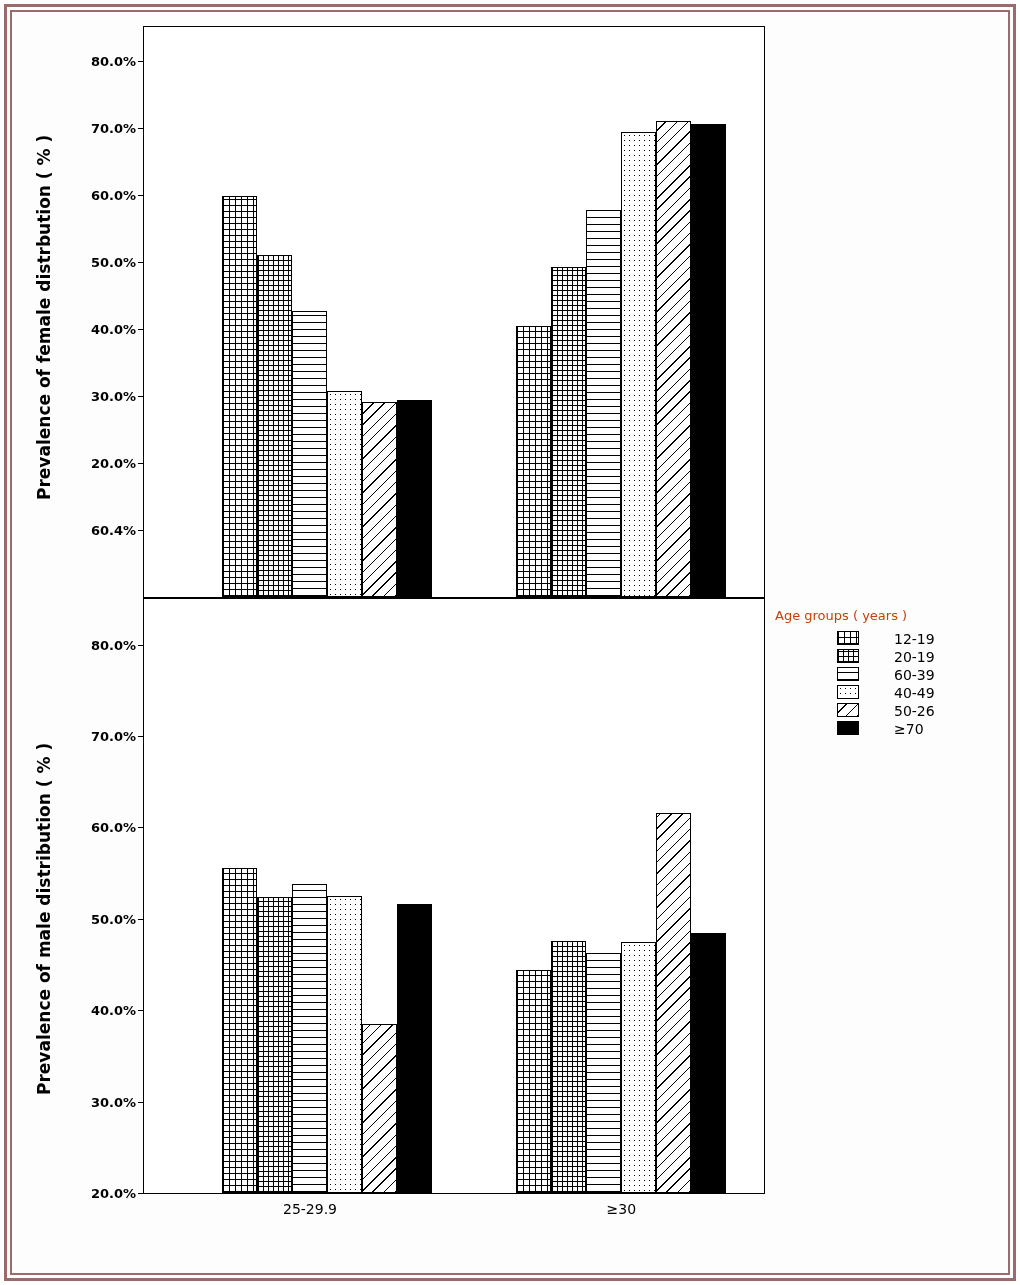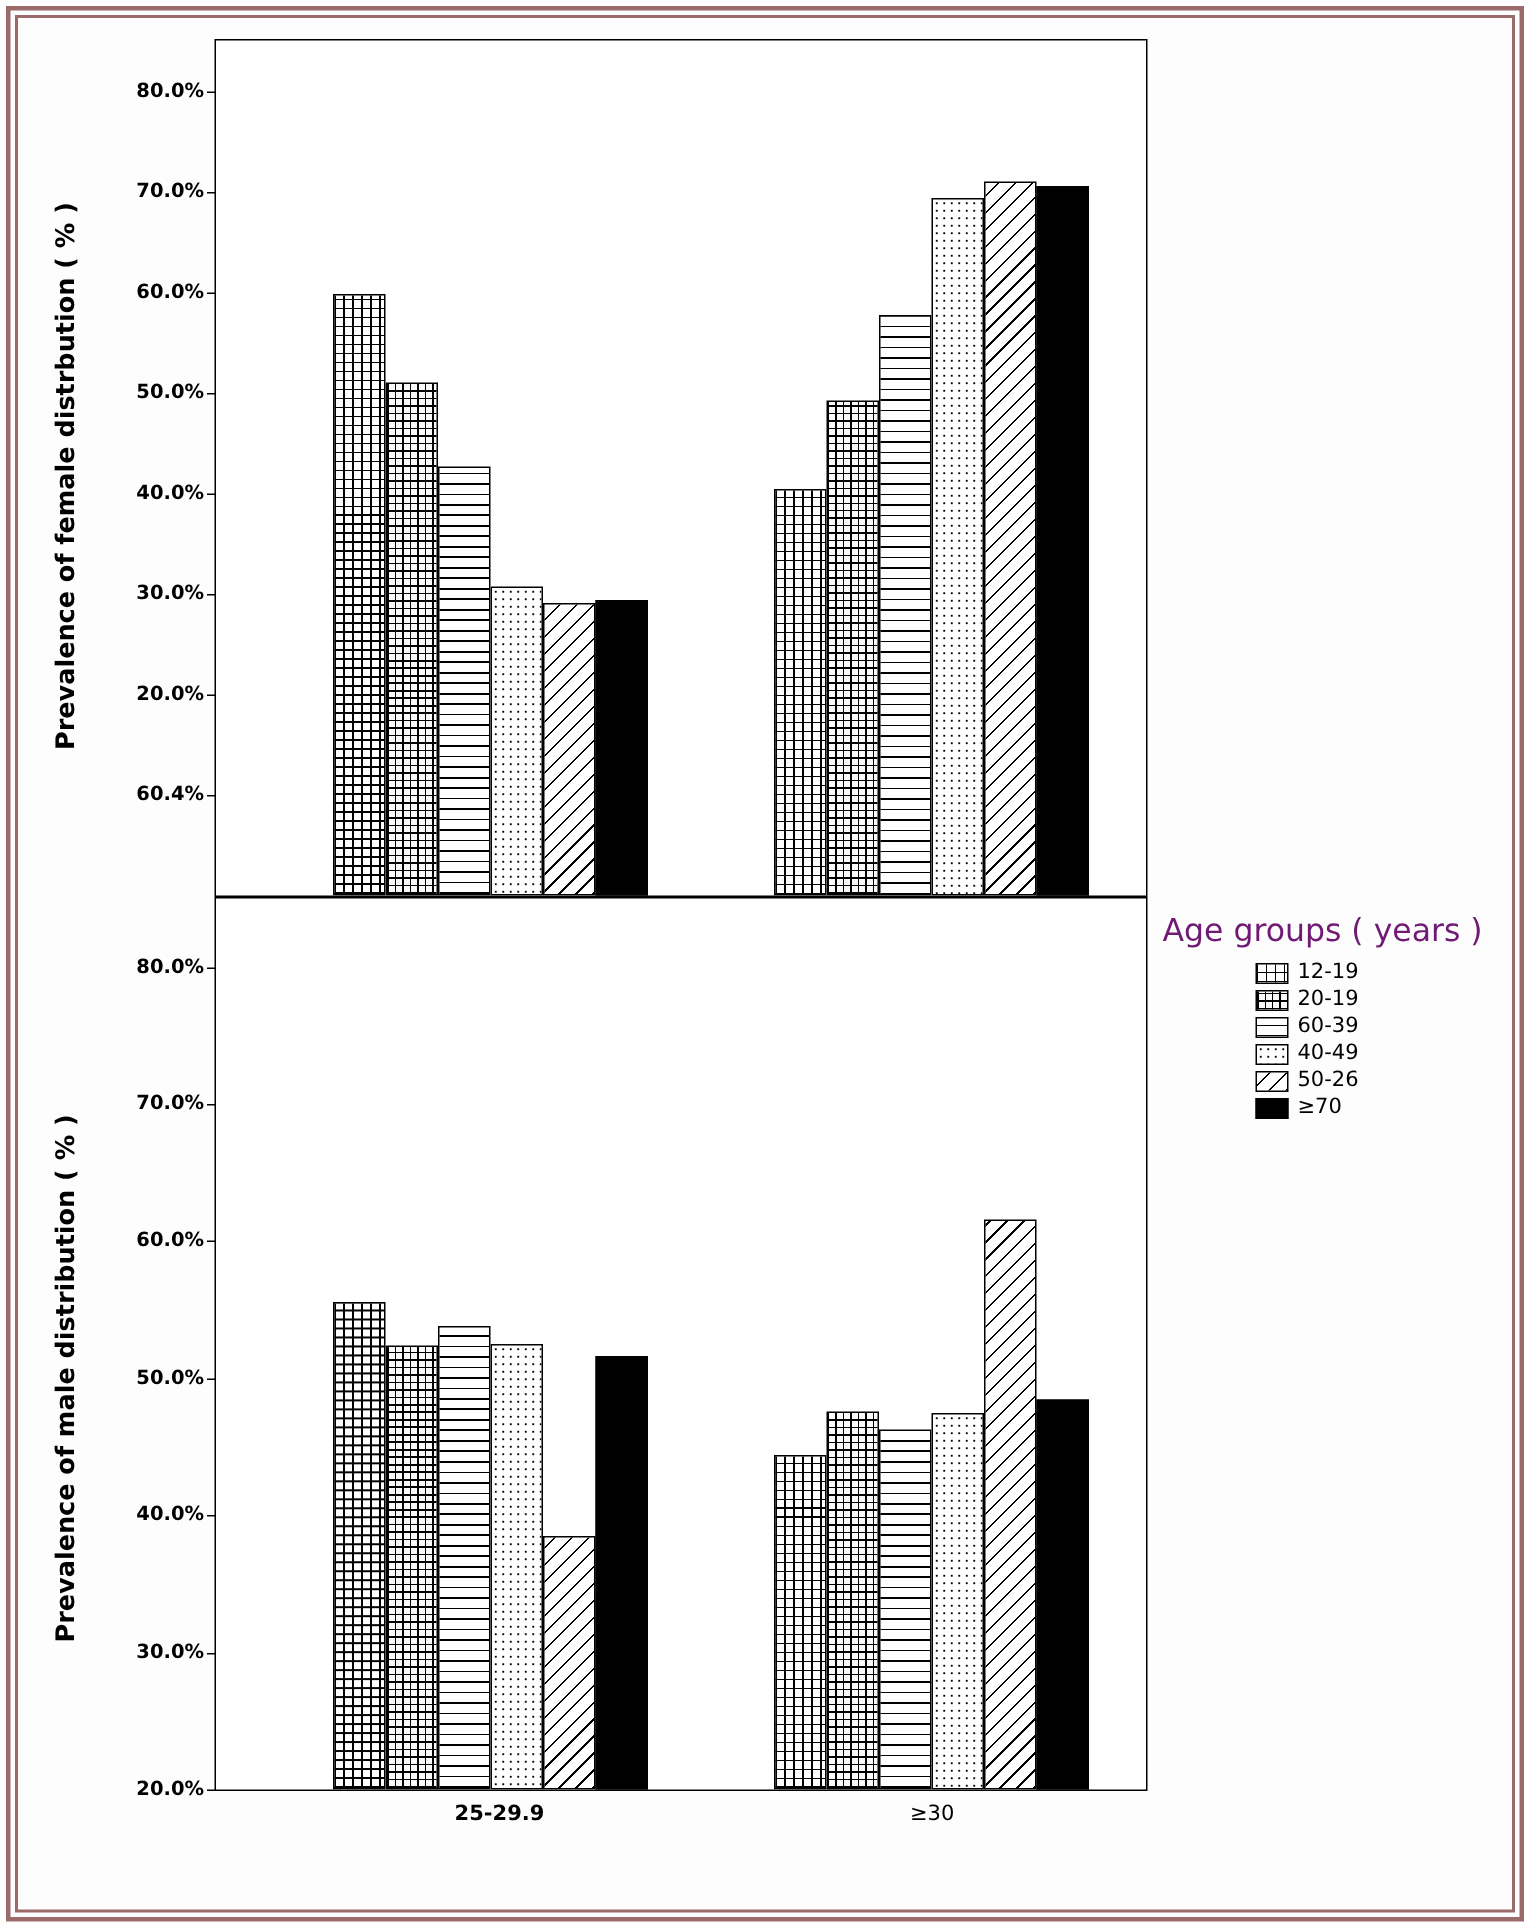--- a/index.html
+++ b/index.html
@@ -107,24 +107,24 @@
     transform-origin:0 0;
     transform:rotate(-90deg);
     white-space:nowrap;
   }
 
   
   #legend{
     position:absolute;left:775px;top:608px;width:230px;
   }
   #legend-title{
-    font-size:21px;color:#701a75;margin-bottom:8px;white-space:nowrap;
+    font-size:13px;color:#c2410c;margin-bottom:8px;white-space:nowrap;
   }
   .legend-row{
-    display:flex;align-items:flex-end;margin-bottom:2px;padding-left:62px;
+    display:flex;align-items:flex-start;margin-bottom:2px;padding-left:62px;gap:29px;
   }
   .swatch{
     width:22px;height:14px;border:1px solid #000;box-sizing:border-box;margin-right:6px;
   }
   .legend-label{font-size:14px;color:#000;}
 </style>
 </head>
 <body>
 
 <div id="canvas">
@@ -182,21 +182,21 @@
         <div class="ytick" style="top: 137.077px;">70.0%</div>
         <div class="ytickmark" style="top: 137.077px;"></div>
         <div class="ytick" style="top: 45.6923px;">80.0%</div>
         <div class="ytickmark" style="top: 45.6923px;"></div>
         <div class="bar pat-grid" title="12-19 25-29.9: 55.6%" style="left: 77.9px; width: 35px; height: 325.329px;"></div>
         <div class="bar pat-dotgrid" title="20-29 25-29.9: 52.4%" style="left: 112.9px; width: 35px; height: 296.086px;"></div>
         <div class="bar pat-horiz" title="30-39 25-29.9: 53.8%" style="left: 147.9px; width: 35px; height: 308.88px;"></div>
         <div class="bar pat-dots" title="40-49 25-29.9: 52.5%" style="left: 182.9px; width: 35px; height: 297px;"></div>
         <div class="bar pat-diag" title="50-59 25-29.9: 38.5%" style="left: 217.9px; width: 35px; height: 169.062px;"></div>
         <div class="bar pat-solid" title="≥60 25-29.9: 51.6%" style="left: 252.9px; width: 35px; height: 288.775px;"></div>
-        <div class="xtick" style="left: 189px; font-weight: bold;">25-29.9</div>
+        <div class="xtick" style="left: 166px;">25-29.9</div>
         <div class="bar pat-grid" title="12-19 ≥30: 44.4%" style="left: 372.4px; width: 35px; height: 222.978px;"></div>
         <div class="bar pat-dotgrid" title="20-29 ≥30: 47.6%" style="left: 407.4px; width: 35px; height: 252.222px;"></div>
         <div class="bar pat-horiz" title="30-39 ≥30: 46.3%" style="left: 442.4px; width: 35px; height: 240.342px;"></div>
         <div class="bar pat-dots" title="40-49 ≥30: 47.5%" style="left: 477.4px; width: 35px; height: 251.308px;"></div>
         <div class="bar pat-diag" title="50-59 ≥30: 61.6%" style="left: 512.4px; width: 35px; height: 380.16px;"></div>
         <div class="bar pat-solid" title="≥60 ≥30: 48.4%" style="left: 547.4px; width: 35px; height: 259.532px;"></div>
         <div class="xtick" style="left: 477.4px;">≥30</div>
       </div>
   </div>
   <div class="axis-label vlabel" id="ylabel-male" style="left:34px;top:1095px;">Prevalence of male distribution ( % )</div>

